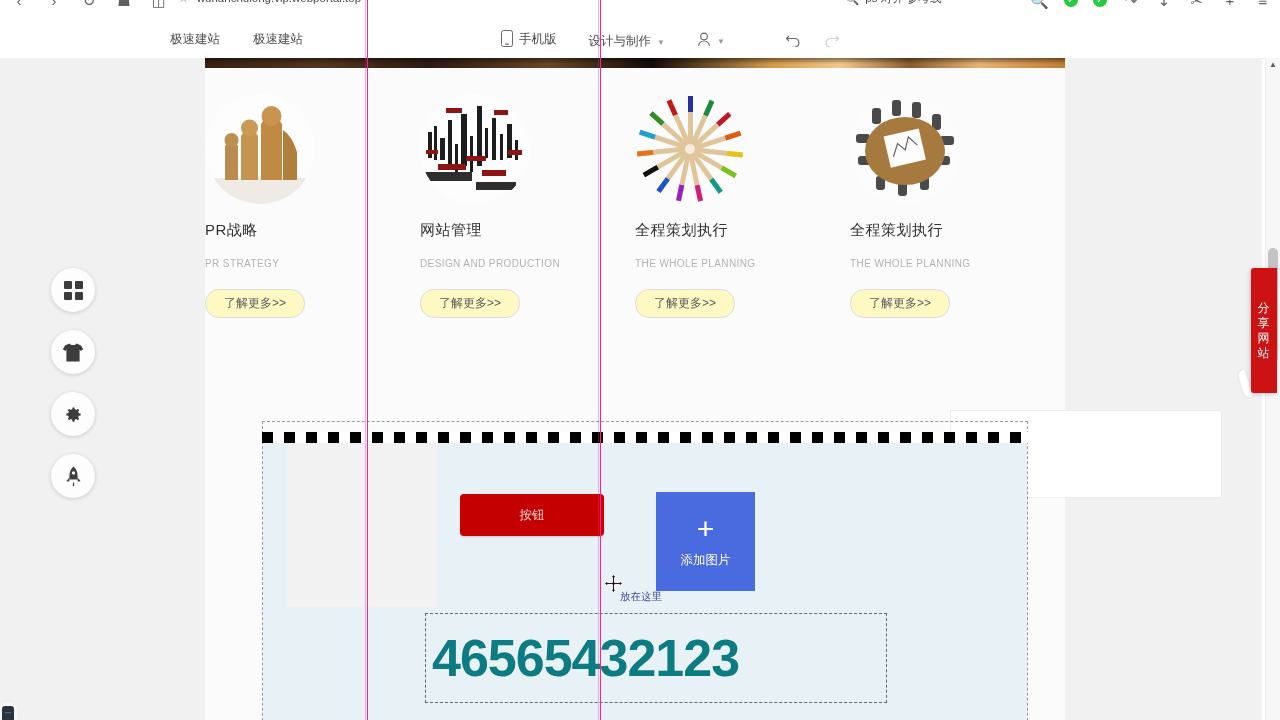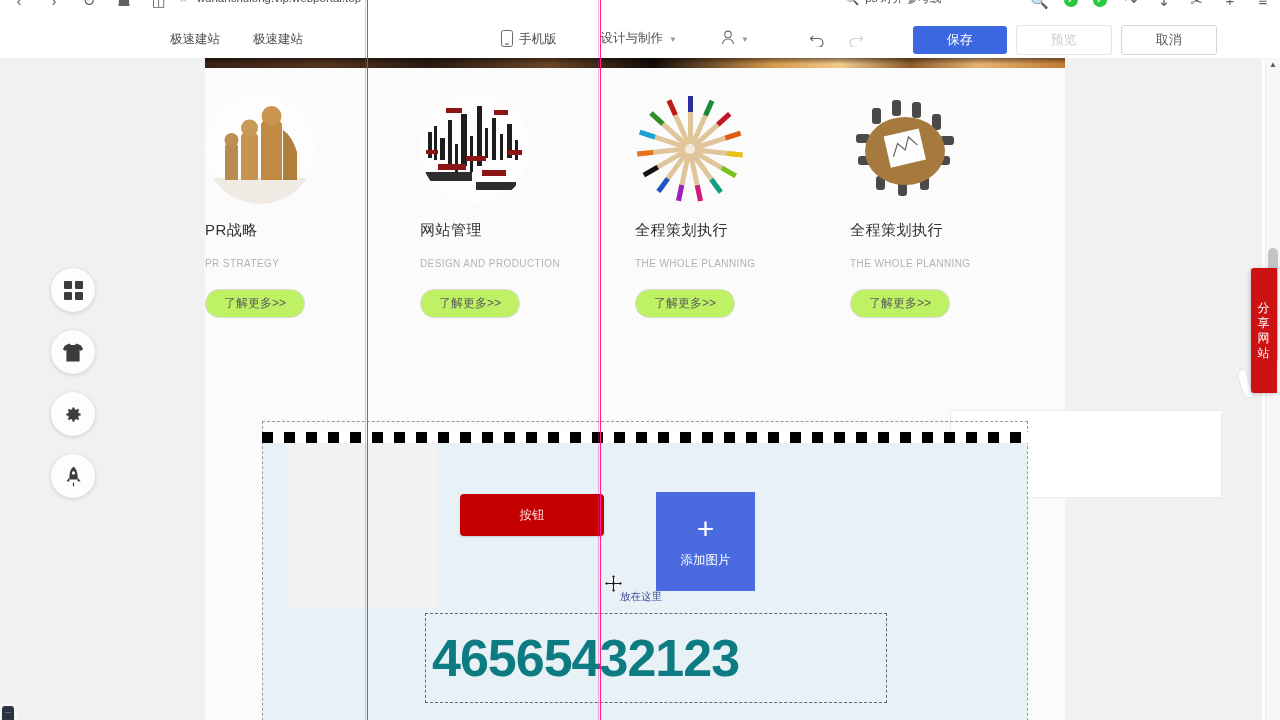--- a/index.html
+++ b/index.html
@@ -33,21 +33,21 @@
   .bs-green { width:14px; height:14px; border-radius:50%; background:#27c93f; display:flex; align-items:center; justify-content:center; color:#fff; font-size:9px; }
 
   
   .editor-bar {
     position:absolute; left:0; top:21px; width:1280px; height:37px;
     background:#ffffff; border-bottom:1px solid #e8e8e8;
     display:flex; align-items:center;
   }
   .eb-nav { display:flex; align-items:center; gap:33px; margin-left:170px; }
   .eb-nav-item { font-size:12.5px; color:#4d4d4d; cursor:pointer; white-space:nowrap; }
-  .eb-center { display:flex; align-items:flex-start; gap:16px; margin-left:184px; }
+  .eb-center { display:flex; align-items:flex-end; gap:4px; margin-left:184px; }
   .eb-chip { display:flex; align-items:center; gap:6px; font-size:12.5px; color:#4d4d4d; cursor:pointer; padding:0 14px; white-space:nowrap;}
   .caret { font-size:8px; color:#9a9a9a; transform:translateY(1px); }
   .eb-undo { display:flex; align-items:center; gap:0; margin-left:36px; }
   .eb-ico-btn { width:38px; height:26px; display:flex; align-items:center; justify-content:center; cursor:pointer; }
   .eb-actions { display:flex; align-items:center; gap:9px; margin-left:38px; }
   .btn-save {
     width:94px; height:28px; background:#3b68e0; color:#fff; font-size:13px;
     border-radius:3px; display:flex; align-items:center; justify-content:center; cursor:pointer;
   }
   .btn-ghost {
@@ -90,21 +90,21 @@
   }
 
   
   .cards { position:absolute; left:0; top:36px; width:860px; display:flex; }
   .card { width:215px; display:flex; flex-direction:column; align-items:flex-start; }
   .card-img { width:110px; height:110px; border-radius:50%; overflow:hidden; position:relative; background:#fbfbfb; }
   .card-title { margin-top:17px; font-size:15px; color:#333; letter-spacing:.5px; }
   .card-sub { margin-top:18px; font-size:10px; color:#b3b3b3; letter-spacing:.4px; white-space:nowrap;}
   .card-btn {
     margin-top:20px; height:27px; padding:0 18px; border:1px solid #dcdcdc; border-radius:14px;
-    background:#bef264; font-size:12px; color:#5c5c5c; display:flex; align-items:center; justify-content:center; cursor:pointer;
+    background:#fef9c3; font-size:12px; color:#5c5c5c; display:flex; align-items:center; justify-content:center; cursor:pointer;
     white-space:nowrap;
   }
 
   
   .module-wrap { position:absolute; left:57px; top:363px; width:766px; height:325px; }
   .sel-outline {
     position:absolute; inset:0;
     border-top:11px solid transparent; border-bottom:11px solid transparent;
     background:
       repeating-linear-gradient(90deg,#000 0 11px,#fff 11px 22px) top/100% 11px no-repeat,
@@ -262,25 +262,20 @@
           </svg>
       </div>
       <div class="eb-ico-btn">
         <svg width="17" height="15" viewBox="0 0 17 15">
             <path d="M13 4 L15.5 6.5 L13 9" fill="none" stroke="#d0d0d0" stroke-width="1.2"></path>
             <path d="M15.2 6.5 H7.5 a4.4 4.4 0 0 0 0 8.8 H10" fill="none" stroke="#d0d0d0" stroke-width="1.2"></path>
           </svg>
       </div>
     </div>
 
-    <div class="eb-actions">
-      <div class="btn-save">保存</div>
-      <div class="btn-ghost">预览</div>
-      <div class="btn-ghost active">取消</div>
-    </div>
   </div>
 
   <div class="rail">
     <div class="rail-btns">
       <div class="rail-btn">
         <span>
           <svg width="19" height="19" viewBox="0 0 19 19">
               <rect x="0" y="0" width="8" height="8" rx="1" fill="#3c3c3c"></rect>
               <rect x="11" y="0" width="8" height="8" rx="1" fill="#3c3c3c"></rect>
               <rect x="0" y="11" width="8" height="8" rx="1" fill="#3c3c3c"></rect>

